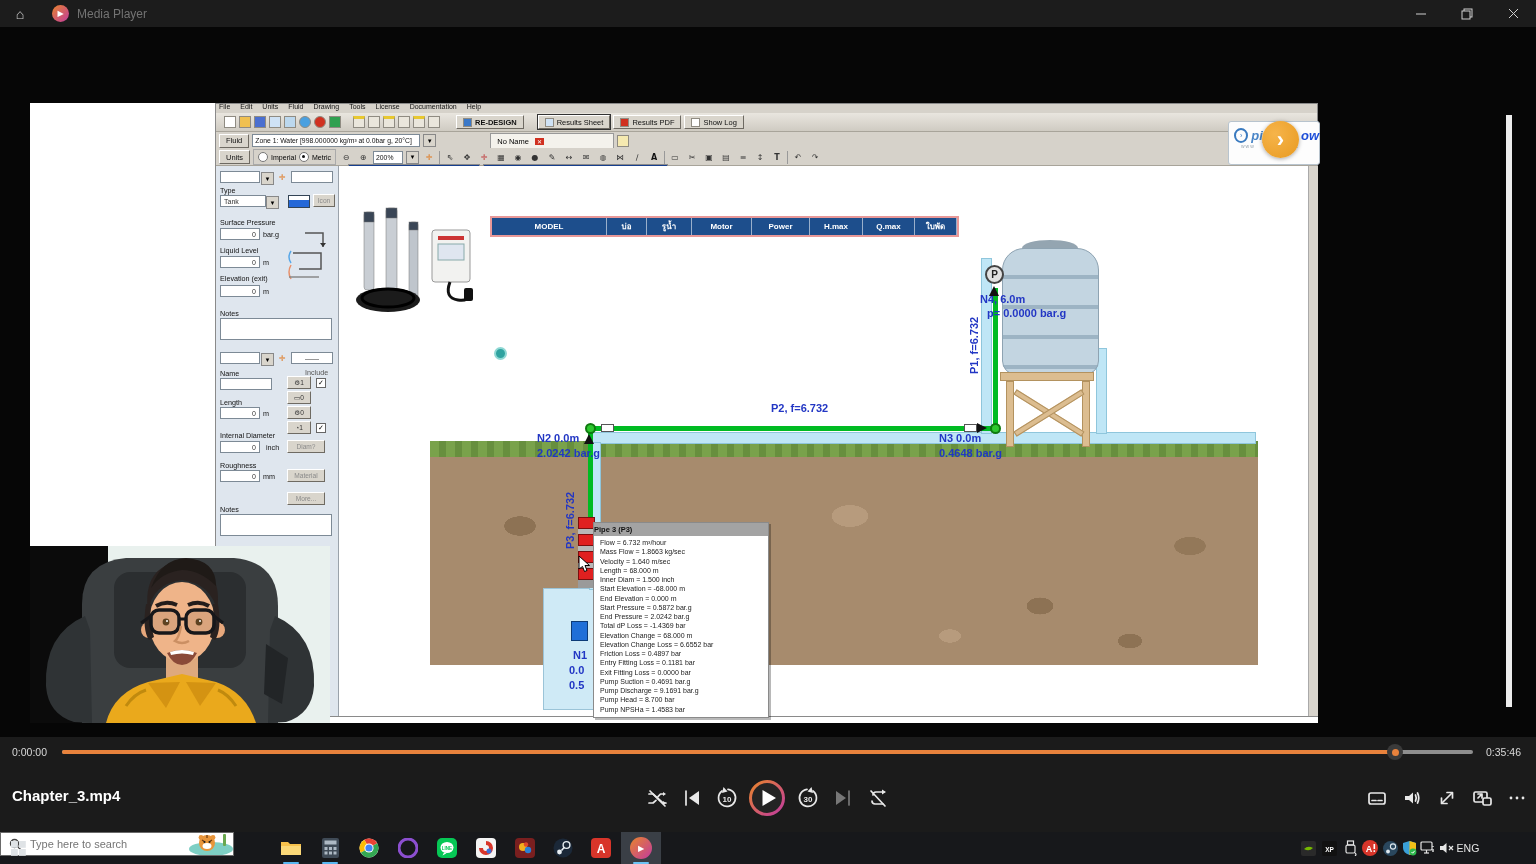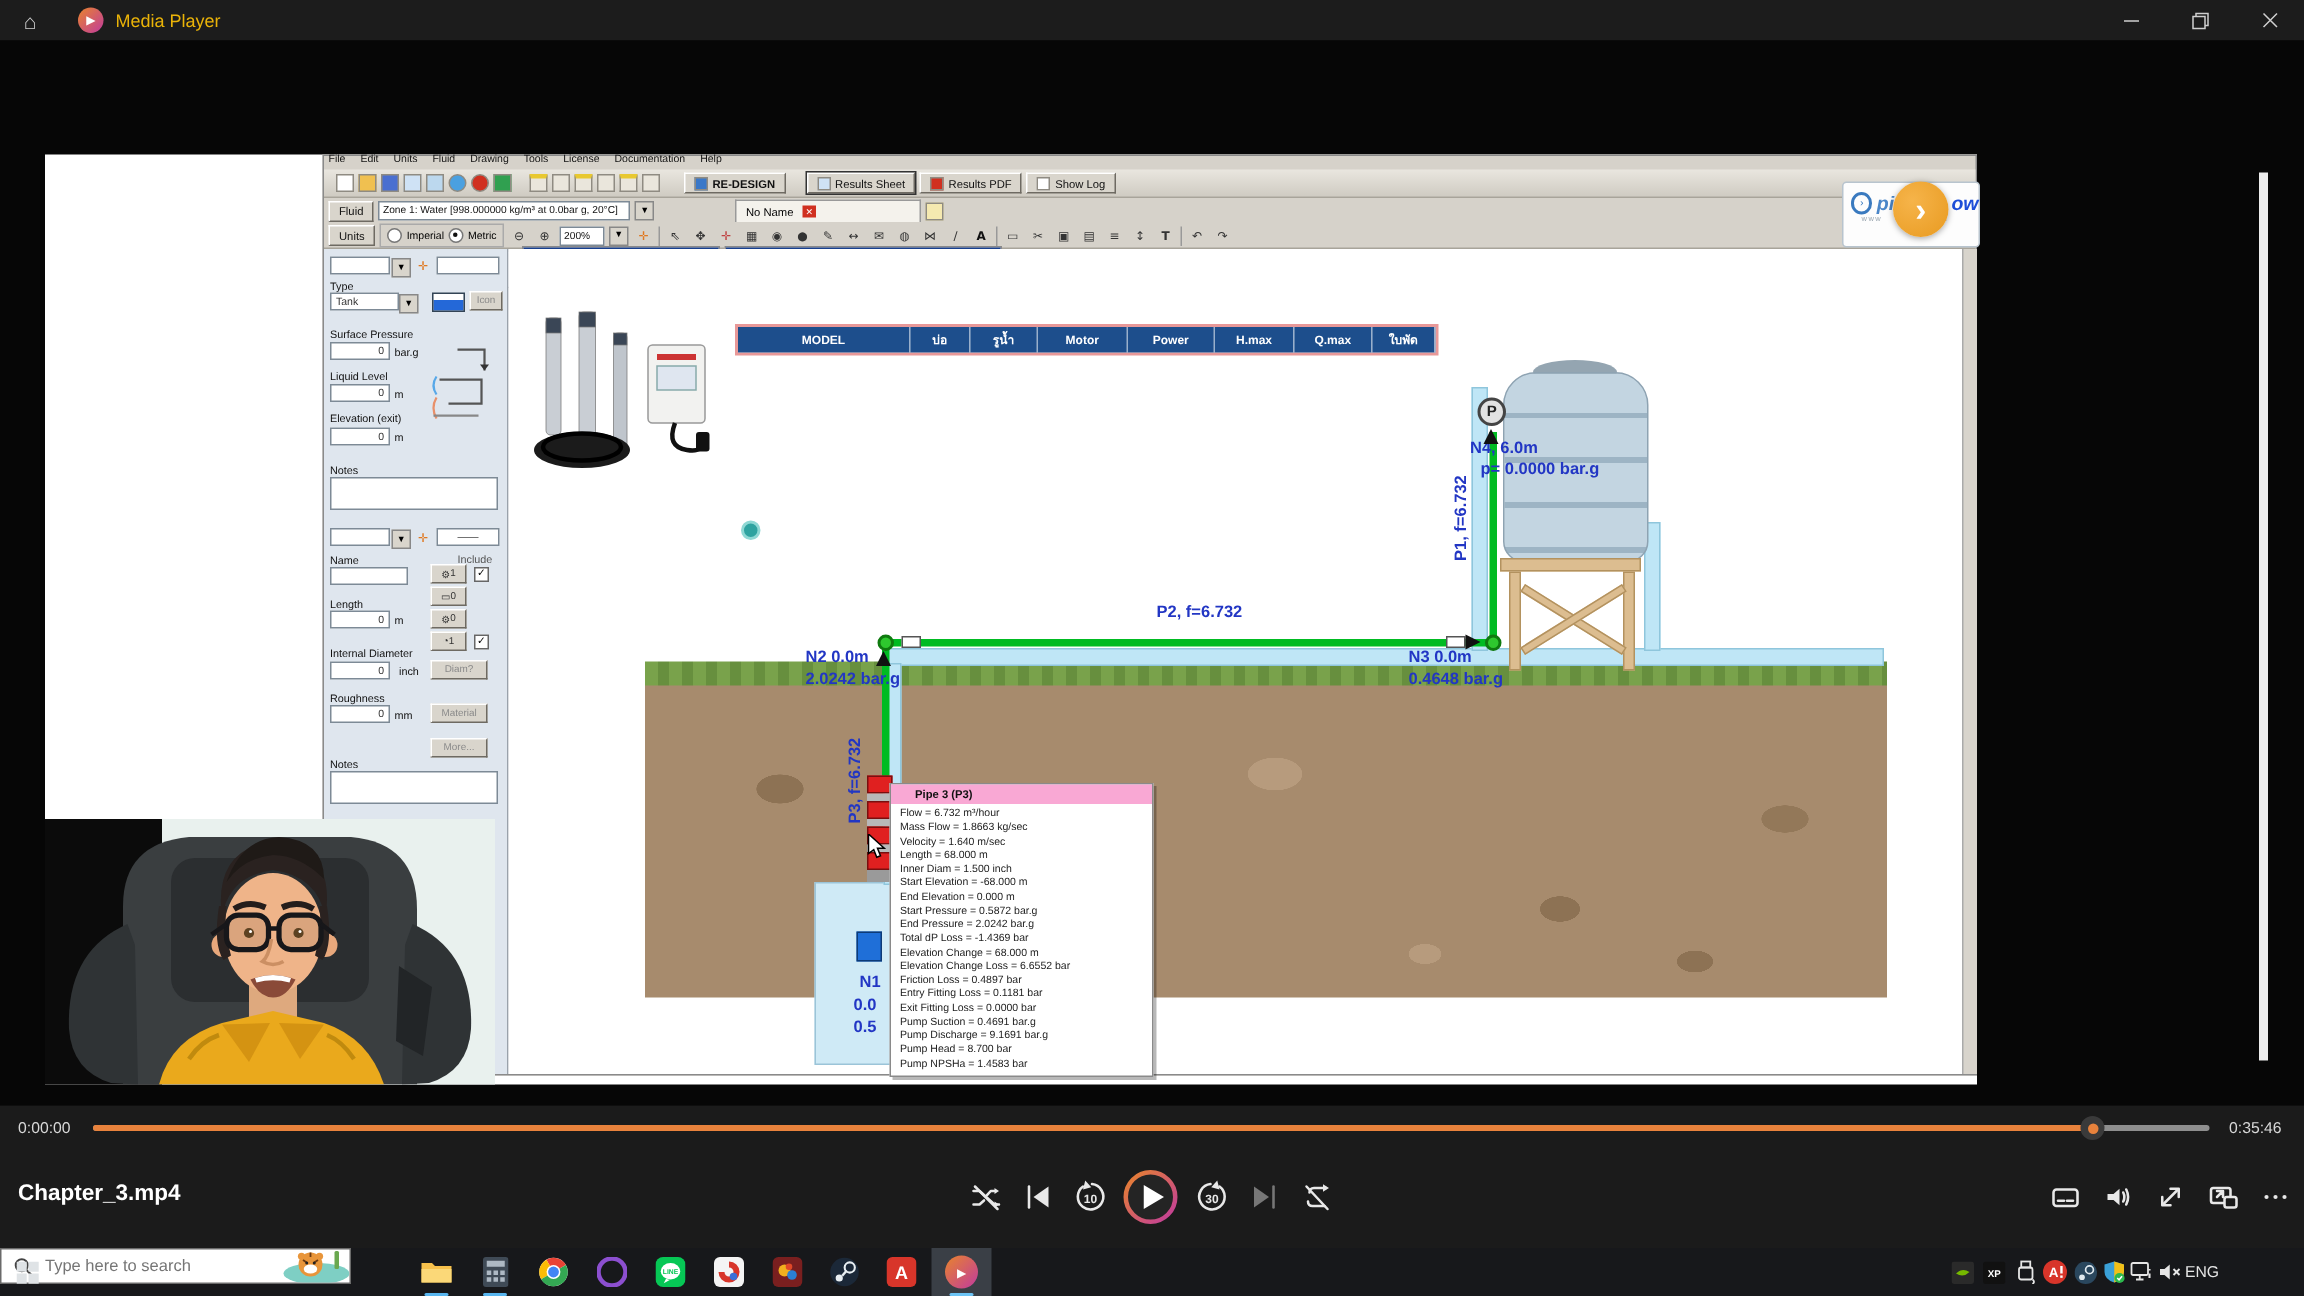--- a/index.html
+++ b/index.html
@@ -3,21 +3,21 @@
 <meta charset="utf-8">
 <style>
   html,body{margin:0;padding:0;background:#000;width:1536px;height:864px;overflow:hidden;
     font-family:"Liberation Sans",sans-serif;-webkit-font-smoothing:antialiased;}
   .abs{position:absolute}
   
   #titlebar{left:0;top:0;width:1536px;height:27px;background:#1c1c1c;display:flex;align-items:center;}
   #titlebar .home{width:40px;text-align:center;color:#cfcfcf;font-size:14px}
   .mp-badge{width:17px;height:17px;border-radius:50%;background:linear-gradient(135deg,#e8842c,#c13b9e);
     display:flex;align-items:center;justify-content:center;color:#fff;font-size:8px;margin:0 8px 0 12px}
-  #titlebar .ttl{color:#eab308;font-size:12px}
+  #titlebar .ttl{color:#737373;font-size:12px}
   .winbtn{width:46px;height:27px;display:flex;align-items:center;justify-content:center;color:#cfcfcf}
   
   #video{left:0;top:27px;width:1536px;height:710px;background:#060606}
   #frame{left:30px;top:103px;width:1288px;height:620px;background:#fff}
   #rsliver{left:1506px;top:115px;width:6px;height:592px;background:#ececec}
   
   #appwin{left:215px;top:103px;width:1103px;height:614px;background:#d6d2ca;border:1px solid #8a8a8a;box-sizing:border-box}
   .menu{left:219px;top:103px;height:10px;display:flex;gap:10px;font-size:7px;color:#111}
   .tbrow{left:216px;top:113px;width:1101px;height:19px;background:linear-gradient(#e9e6df,#cfcbc2);border-bottom:1px solid #a8a49a;display:flex;align-items:center;gap:3px;padding-left:8px;box-sizing:border-box}
   .mi{width:12px;height:12px;border:1px solid #8f8b82;box-sizing:border-box}
@@ -57,21 +57,21 @@
   #ptable{left:490px;top:216px;width:465px;border:2px solid #e89898;background:#fff;z-index:5}
   .ptr{display:flex}
   .ptr>div{box-sizing:border-box;display:flex;align-items:center;justify-content:center;font-weight:bold;overflow:hidden}
   .pth>div{background:#1d4e8c;color:#fff;font-size:8px;height:17px;border-right:1px solid rgba(255,255,255,.55)}
   .ptd>div{background:#f1f2f7;color:#222;font-size:8.5px;height:16px;border-right:1px solid #d7d7e0}
   .ptr>div:nth-child(1){width:115px}.ptr>div:nth-child(2){width:40px}.ptr>div:nth-child(3){width:45px}
   .ptr>div:nth-child(4){width:60px}.ptr>div:nth-child(5){width:58px}.ptr>div:nth-child(6){width:53px}
   .ptr>div:nth-child(7){width:52px}.ptr>div:nth-child(8){width:42px}
   
   #tooltip{left:593px;top:522px;width:174px;background:#fff;border:1px solid #8a8a8a;box-shadow:2px 2px 0 rgba(0,0,0,.28);z-index:10}
-  #tooltip .tt{background:#f9a8d4;font-size:7.5px;font-weight:bold;color:#111;padding:2px 16px}
+  #tooltip .tt{background:#a3a3a3;font-size:7.5px;font-weight:bold;color:#111;padding:2px 0}
   #tooltip .tl{padding:2px 0 3px 6px}
   #tooltip .tl>div{font-size:7px;color:#222;line-height:9.25px;white-space:nowrap}
   
   #controls{left:0;top:737px;width:1536px;height:95px;background:#1b1b1b}
   .time{position:absolute;color:#d8d8d8;font-size:10.5px}
   #track{left:62px;top:750px;width:1411px;height:4px;background:#8e8e8e;border-radius:2px}
   #played{height:4px;background:#e8823c;border-radius:2px}
   #handle{position:absolute;top:-6px;width:16px;height:16px;margin-left:-8px;border-radius:50%;background:#3a3a3a;display:flex;align-items:center;justify-content:center}
   #handle i{width:7px;height:7px;border-radius:50%;background:#e8823c}
   #fname{left:12px;top:787px;color:#fff;font-size:15px;font-weight:bold}

